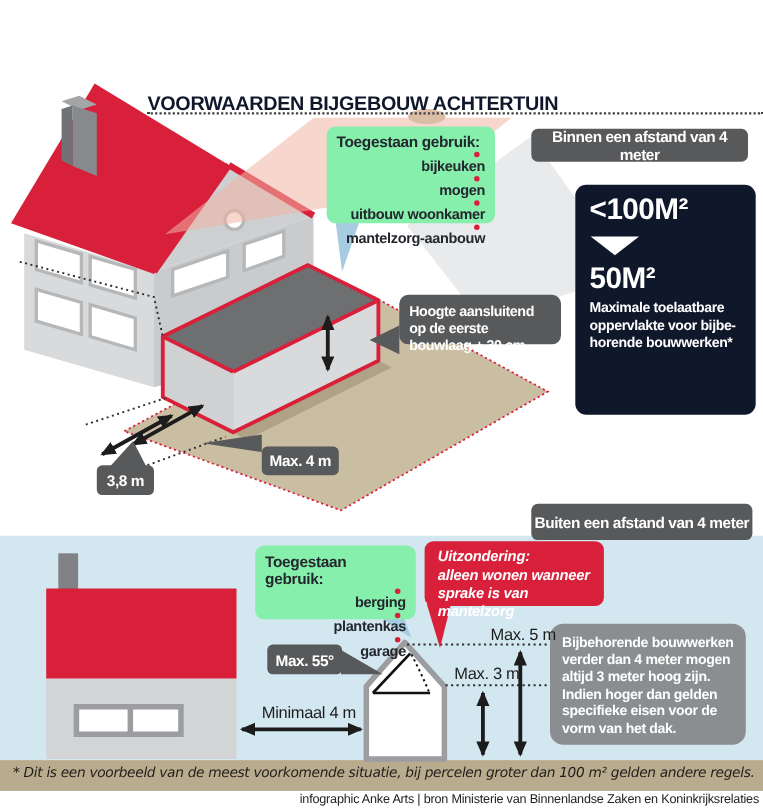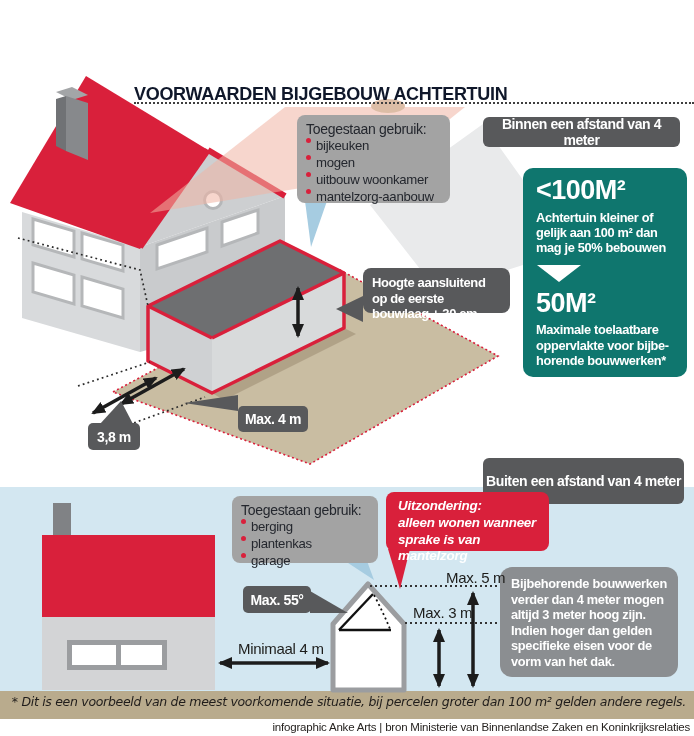--- a/index.html
+++ b/index.html
@@ -18,38 +18,38 @@
   .abs { position:absolute; z-index:3; }
 
   #page-title { left:134px; top:84px; font-size:18px; font-weight:bold; color:#0f172a; letter-spacing:-0.3px; }
   #title-rule { left:134px; top:102px; width:560px; height:0; border-top:2px dotted #3f3f3f; }
 
   .badge {
     background:#58595b; color:#fff; font-weight:bold; font-size:14px; letter-spacing:-0.4px;
     border-radius:6px; display:flex; align-items:center; justify-content:center; text-align:center;
   }
   #badge-binnen { left:483px; top:117px; width:197px; height:30px; }
-  #badge-buiten { left:483px; top:458px; width:201px; height:46px; }
+  #badge-buiten { left:483px; top:458px; width:201px; height:33px; }
   #badge-max4   { left:238px; top:406px; width:70px;  height:26px; border-radius:5px; }
   #badge-38     { left:88px;  top:423px; width:52px;  height:27px; border-radius:5px; }
   #badge-max55  { left:243px; top:586px; width:68px;  height:27px; border-radius:5px; }
 
   .bluebox {
-    background:#a3a3a3; color:#24272e; border-radius:8px; padding:6px 9px;
-    font-weight:normal;
+    background:#86efac; color:#24272e; border-radius:8px; padding:6px 9px;
+    font-weight:bold;
   }
   .bluebox .bb-heading { font-size:14px; letter-spacing:-0.3px; margin-bottom:1px; }
   .bluebox ul { list-style:none; }
-  .bluebox li { display:flex; align-items:flex-start; font-size:13.2px; letter-spacing:-0.3px; line-height:1.28; }
+  .bluebox li { display:flex; align-items:flex-end; font-size:13.2px; letter-spacing:-0.3px; line-height:1.28;flex-direction:column; }
   .bullet { width:5px; height:5px; border-radius:50%; background:#d9203b; margin-right:5px; flex:0 0 auto; }
   #allowed-top    { left:297px; top:115px; width:153px; height:88px; }
   #allowed-bottom { left:232px; top:496px; width:146px; height:67px; }
 
   #rule-box {
-    left:523px; top:168px; width:164px; height:209px; background:#0f766e; color:#fff;
+    left:523px; top:168px; width:164px; height:209px; background:#0f172a; color:#fff;
     border-radius:10px; padding:8px 13px;
   }
   .rb-big { font-size:27px; font-weight:bold; letter-spacing:-0.5px; line-height:1.1; }
   .rb-body { font-size:12.8px; font-weight:bold; letter-spacing:-0.35px; line-height:1.2; margin-top:4px; }
   #rb-triangle { width:0; height:0; border-left:22px solid transparent; border-right:22px solid transparent; border-top:17px solid #ffffff; margin:9px 0 7px 1px; }
 
   #height-note-box {
     left:363px; top:268px; width:147px; height:45px; background:#58595b; color:#fff;
     border-radius:8px; padding:7px 9px; font-weight:bold; font-size:13px; letter-spacing:-0.4px; line-height:1.2;
   }
@@ -208,21 +208,20 @@
         </li>
       <li>
           <span class="bullet"></span>
           <span>mantelzorg-aanbouw</span>
         </li>
     </ul>
   </div>
 
   <div class="abs" id="rule-box">
     <div class="rb-big">&lt;100M²</div>
-    <div class="rb-body">Achtertuin kleiner of gelijk aan 100 m² dan mag je 50% bebouwen</div>
     <div id="rb-triangle"></div>
     <div class="rb-big">50M²</div>
     <div class="rb-body">Maximale toelaatbare oppervlakte voor bijbe-horende bouwwerken*</div>
   </div>
 
   <div class="abs" id="height-note-box">Hoogte aansluitend op de eerste bouwlaag + 30 cm</div>
 
   <div class="abs badge" id="badge-max4">Max. 4 m</div>
   <div class="abs badge" id="badge-38">3,8 m</div>
 

